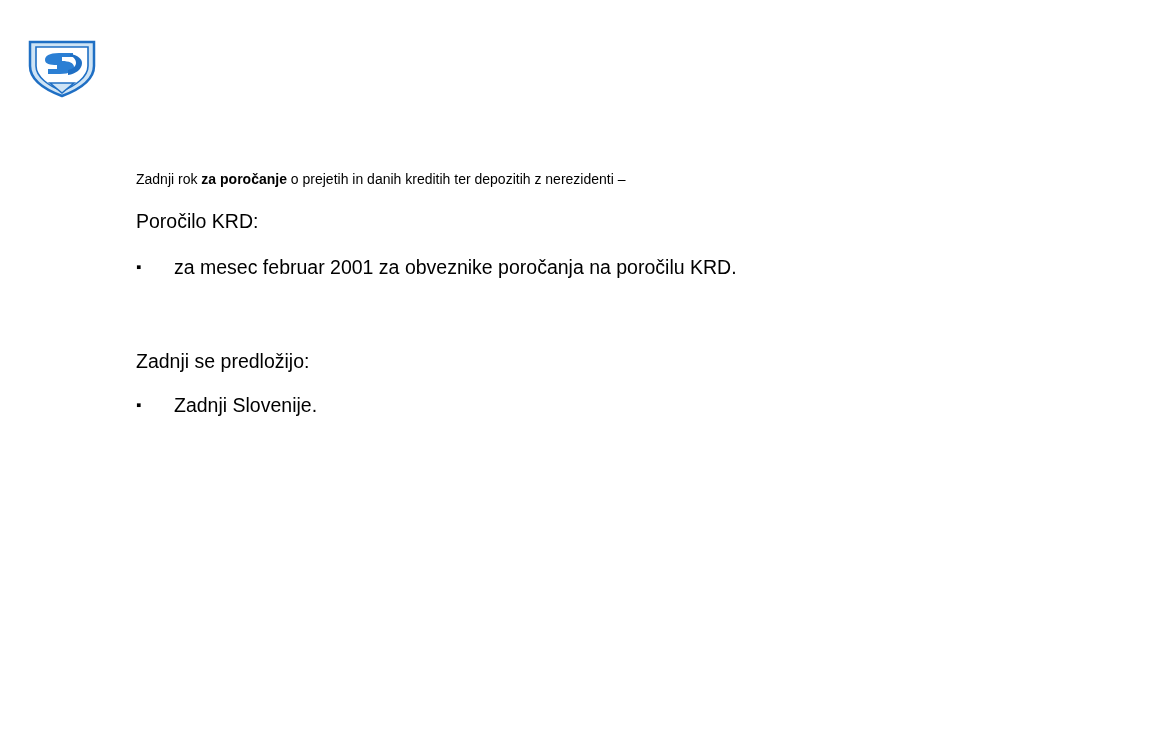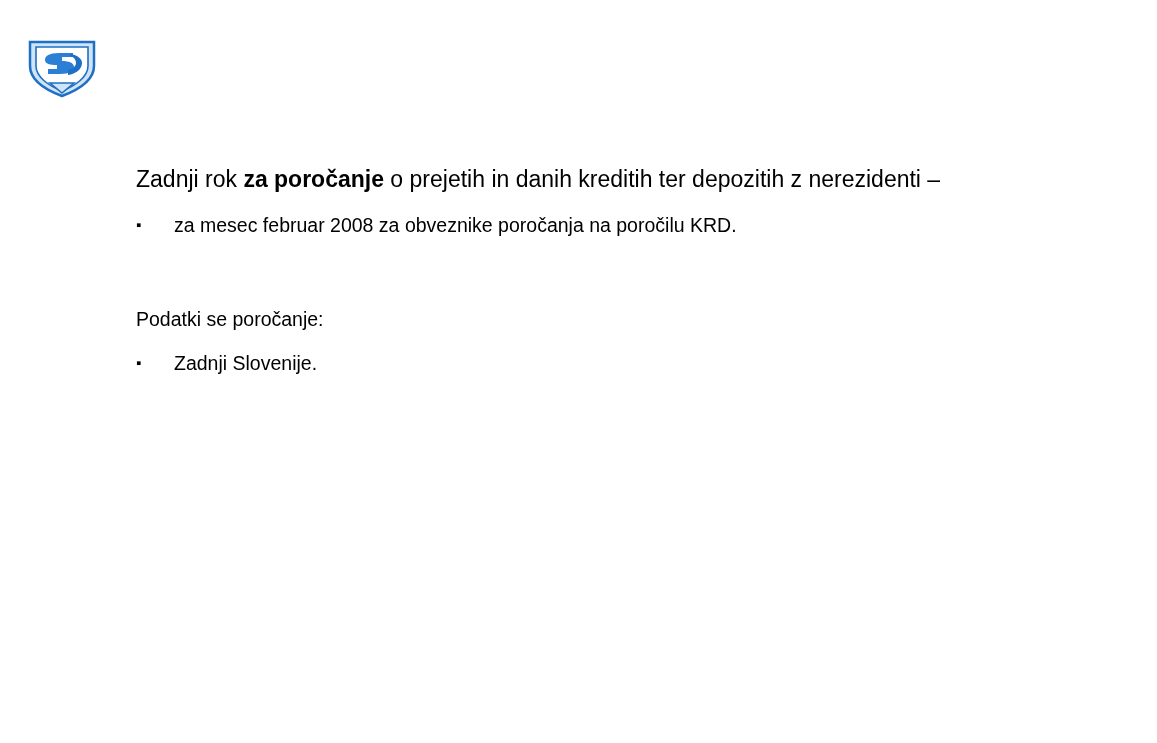--- a/index.html
+++ b/index.html
@@ -27,21 +27,21 @@
     width: 72px;
     height: 62px;
   }
   .content {
     position: absolute;
     left: 136px;
     top: 158px;
     width: 890px;
   }
   .para-justify {
-    font-size: 23px;
+    font-size: 14px;
     line-height: 42px;
     text-align: justify;
     text-justify: inter-word;
     margin: 0;
   }
   .para-justify .bold {
     font-weight: bold;
   }
   .para-plain {
     font-size: 19.5px;
@@ -90,29 +90,30 @@
       <path d="M33 17 C23 17 19 20 19 24 C19 28 24 29 31 29 L31 33 L22 33 L22 38 L34 38 C44 38 48 35 48 31 C48 27 43 25 36 25 L36 21 L47 21 L47 17 Z" fill="#2b7fd4"></path>
       <path d="M44 18 C52 19 56 23 56 27 C56 33 50 38 42 39 L42 34 C47 33 50 30 50 27 C50 24 48 21 44 20 Z" fill="#1f6fc4"></path>
       <path d="M24 47 L48 47 L36 57 Z" fill="#cfe4f5" stroke="#1f6fc4" stroke-width="1.6"></path>
     </svg>
   </div>
 
   <div class="content">
 
     <p class="para-justify"><span>Zadnji rok </span><span class="bold">za poročanje</span><span> o prejetih in danih kreditih ter depozitih z nerezidenti –</span></p>
 
+    <p class="para-plain">Poročilo KRD:</p>
 
     <div class="bullet-row mt-first-bullet">
       <span class="marker">▪</span>
-      <span class="text">za mesec februar 2008 za obveznike poročanja na poročilu KRD.</span>
+      <span class="text">za mesec februar 2001 za obveznike poročanja na poročilu KRD.</span>
     </div>
 
     <div class="spacer-block"></div>
 
-    <p class="para-plain mt-second-group">Podatki se poročanje:</p>
+    <p class="para-plain mt-second-group">Zadnji se predložijo:</p>
 
     <div class="bullet-row mt-second-bullet">
       <span class="marker">▪</span>
       <span class="text">Zadnji Slovenije.</span>
     </div>
 
   </div>
 </div>
 
 </body></html>

